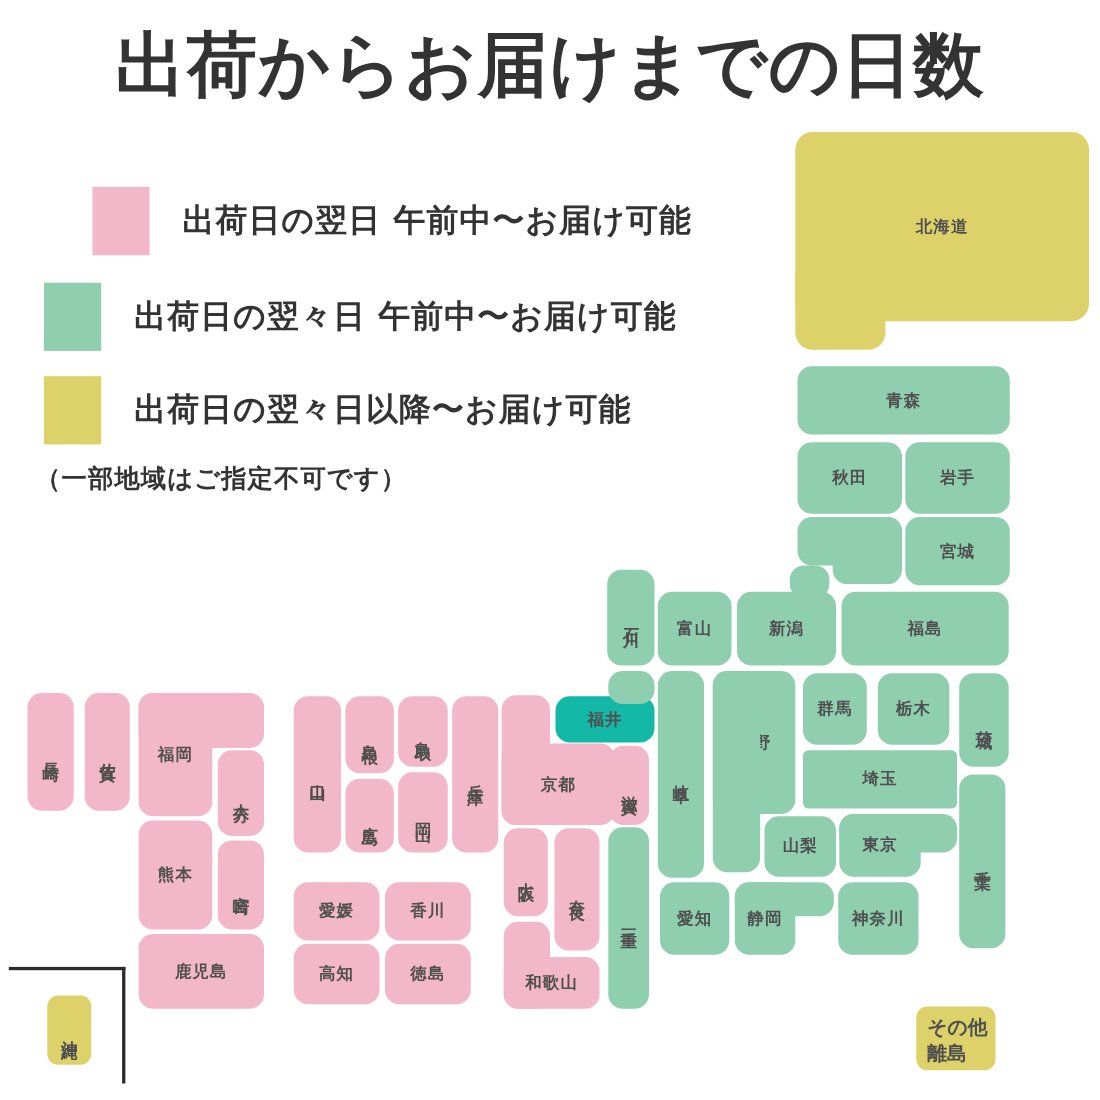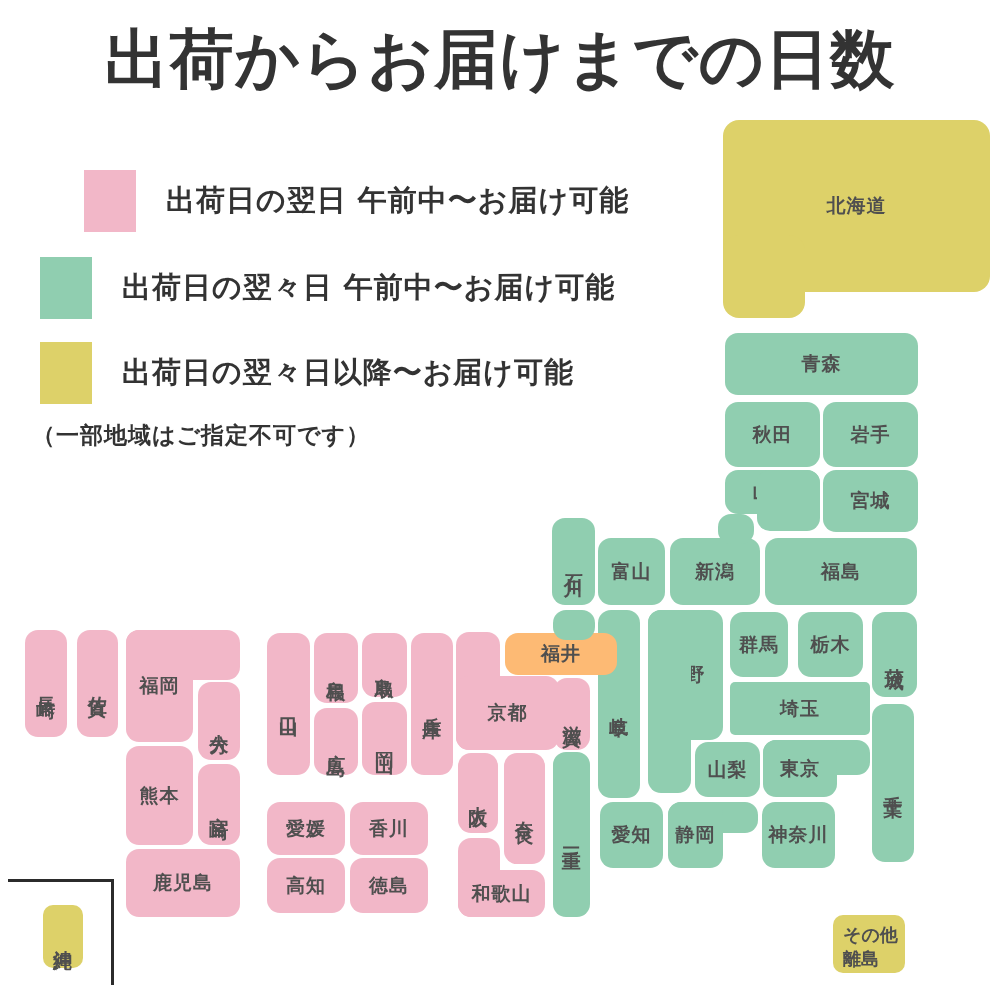--- a/index.html
+++ b/index.html
@@ -6,21 +6,21 @@
   .page{position:relative;width:1000px;height:1000px;background:#ffffff;overflow:hidden;
         font-family:"DejaVu Sans","Liberation Sans",sans-serif;}
   .title{position:absolute;left:0;top:16px;width:1000px;text-align:center;
          font-size:64px;font-weight:bold;color:#333333;letter-spacing:1px;}
   .legend-row{position:absolute;left:40px;display:flex;align-items:center;height:62px;}
   .swatch{width:52px;height:62px;flex:0 0 52px;}
   .legend-label{margin-left:30px;font-size:29px;font-weight:bold;color:#333333;letter-spacing:1px;white-space:nowrap;}
   .legend-note{position:absolute;left:32px;top:420px;font-size:23px;font-weight:bold;color:#333333;letter-spacing:1px;}
   .map{position:absolute;left:0;top:0;width:1000px;height:1000px;}
   .pref{position:absolute;display:flex;align-items:center;justify-content:center;}
-  .plabel{font-weight:bold;font-size:19px;color:#4f4f4f;letter-spacing:1px;line-height:1.35;
+  .plabel{font-weight:bold;font-size:15px;color:#4f4f4f;letter-spacing:1px;line-height:1.35;
           white-space:pre-line;text-align:left;}
   .vtext{writing-mode:vertical-rl;text-orientation:upright;letter-spacing:3px;}
   .tl{position:absolute;top:8px;left:10px;letter-spacing:0;font-size:18px;}
   .okinawa-frame{position:absolute;left:8px;top:879px;width:103px;height:103px;
                  border-top:3px solid #2b2b2b;border-right:3px solid #2b2b2b;}
 </style>
 </head>
 <body>
 
 <div class="page">
@@ -110,21 +110,21 @@
       <div class="pref" style="left: 598px; top: 610px; width: 42px; height: 188px; background: rgb(144, 206, 176); border-radius: 13px;">
         <span class="plabel vtext">岐阜</span>
       </div>
       <div class="pref" style="left: 600px; top: 802px; width: 63px; height: 66px; background: rgb(144, 206, 176); border-radius: 13px;">
         <span class="plabel">愛知</span>
       </div>
       <div class="pref" style="left: 668px; top: 802px; width: 90px; height: 31px; background: rgb(144, 206, 176); border-radius: 13px;"></div>
       <div class="pref" style="left: 668px; top: 802px; width: 55px; height: 66px; background: rgb(144, 206, 176); border-radius: 13px;">
         <span class="plabel">静岡</span>
       </div>
-      <div class="pref" style="left: 505px; top: 633px; width: 112px; height: 42px; background: #fdba74; border-radius: 13px;">
+      <div class="pref" style="left: 505px; top: 633px; width: 90px; height: 42px; background: #14b8a6; border-radius: 13px;">
         <span class="plabel">福井</span>
       </div>
       <div class="pref" style="left: 553px; top: 610px; width: 42px; height: 30px; background: rgb(144, 206, 176); border-radius: 13px;"></div>
       <div class="pref" style="left: 553px; top: 752px; width: 37px; height: 165px; background: rgb(144, 206, 176); border-radius: 13px;">
         <span class="plabel vtext">三重</span>
       </div>
       <div class="pref" style="left: 554px; top: 678px; width: 36px; height: 72px; background: rgb(242, 183, 200); border-radius: 13px;">
         <span class="plabel vtext">滋賀</span>
       </div>
       <div class="pref" style="left: 456px; top: 632px; width: 44px; height: 118px; background: rgb(242, 183, 200); border-radius: 13px;"></div>

